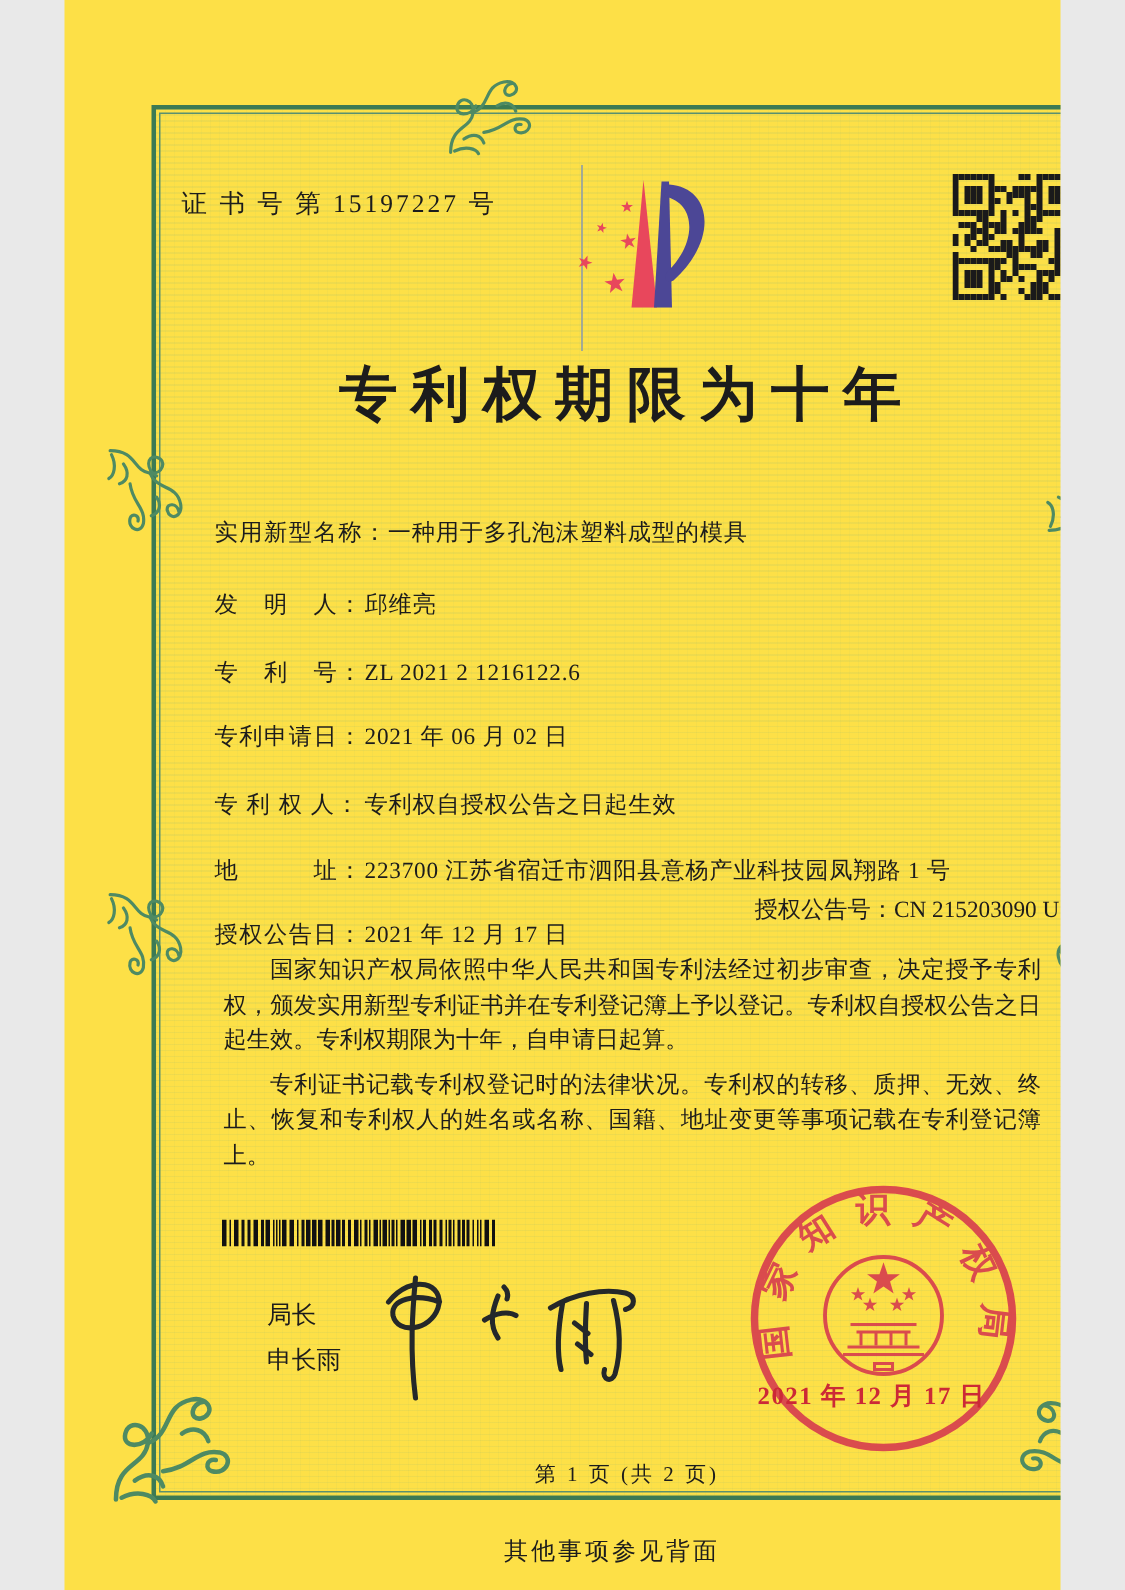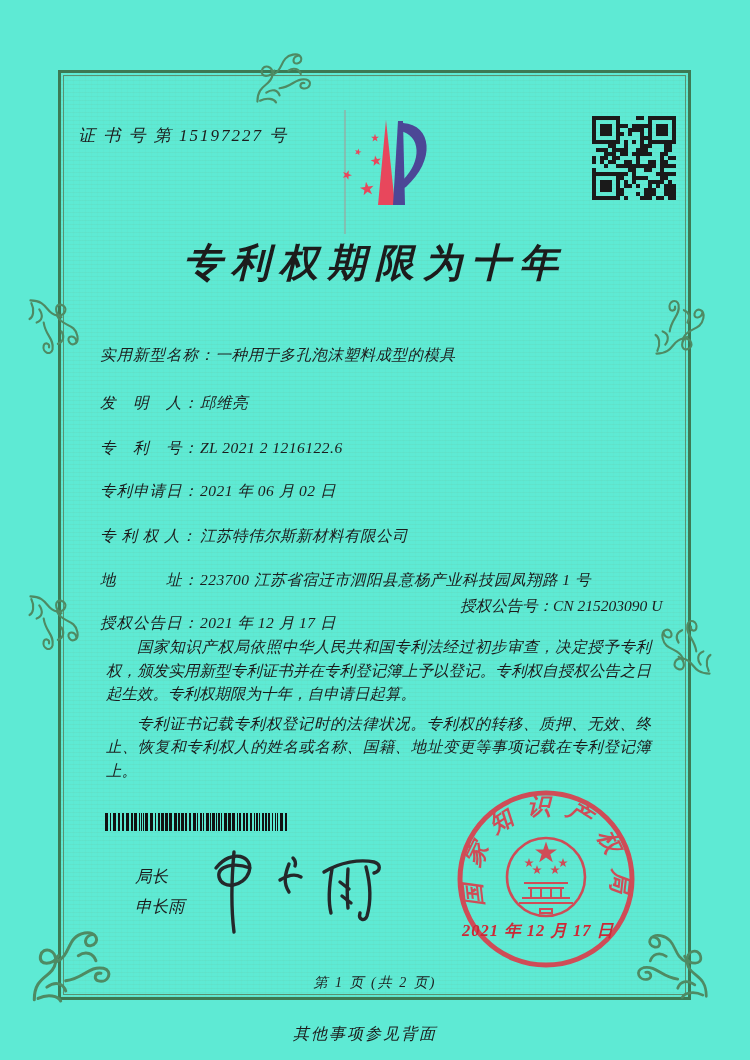--- a/index.html
+++ b/index.html
@@ -1,19 +1,19 @@
 <!DOCTYPE html>
 <html><head>
 <meta charset="utf-8">
 <style>
   html,body{margin:0;padding:0;background:#e9e9e9;}
   .page{
-    position:relative;width:750px;height:1060px;background:#5eead4;
+    position:relative;width:664px;height:1060px;background:#fde047;
     font-family:"Liberation Serif","DejaVu Serif",serif;color:#1c1c1c;
-    overflow:hidden;margin:0 auto;font-style:italic;
+    overflow:hidden;margin:0 auto;
   }
   
   .frame{
     position:absolute;left:58px;top:70px;width:633px;height:930px;
     border:3px solid #3c7a54;box-sizing:border-box;
     background:
       repeating-linear-gradient(0deg, rgba(110,170,130,0.10) 0 1px, transparent 1px 4px),
       repeating-linear-gradient(90deg, rgba(110,170,130,0.05) 0 1px, transparent 1px 6px);
   }
   .frame-inner{position:absolute;inset:2px;border:1px solid #5a9070;}
@@ -364,21 +364,21 @@
   <div class="frow" style="top:376px">
     <span class="flabel">发　明　人：</span><span class="fvalue">邱维亮</span>
   </div>
   <div class="frow" style="top:421px">
     <span class="flabel">专　利　号：</span><span class="fvalue">ZL 2021 2 1216122.6</span>
   </div>
   <div class="frow" style="top:464px">
     <span class="flabel">专利申请日：</span><span class="fvalue">2021 年 06 月 02 日</span>
   </div>
   <div class="frow" style="top:509px">
-    <span class="flabel">专 利 权 人：</span><span class="fvalue">江苏特伟尔斯新材料有限公司</span>
+    <span class="flabel">专 利 权 人：</span><span class="fvalue">专利权自授权公告之日起生效</span>
   </div>
   <div class="frow" style="top:553px">
     <span class="flabel">地　　　址：</span><span class="fvalue">223700 江苏省宿迁市泗阳县意杨产业科技园凤翔路 1 号</span>
   </div>
 
   <div class="frow" style="top:596px">
     <span class="flabel">授权公告日：</span><span class="fvalue">2021 年 12 月 17 日</span>
     <span class="grantno">
       <span>授权公告号：</span><span>CN 215203090 U</span>
     </span>

